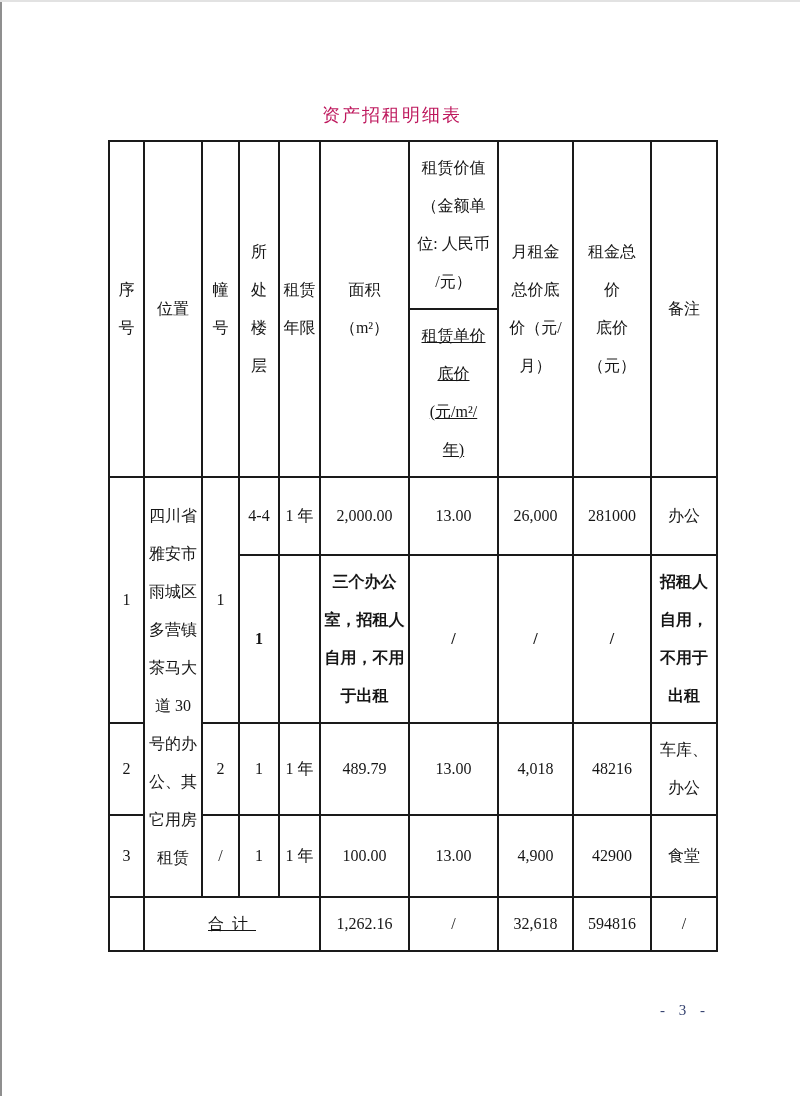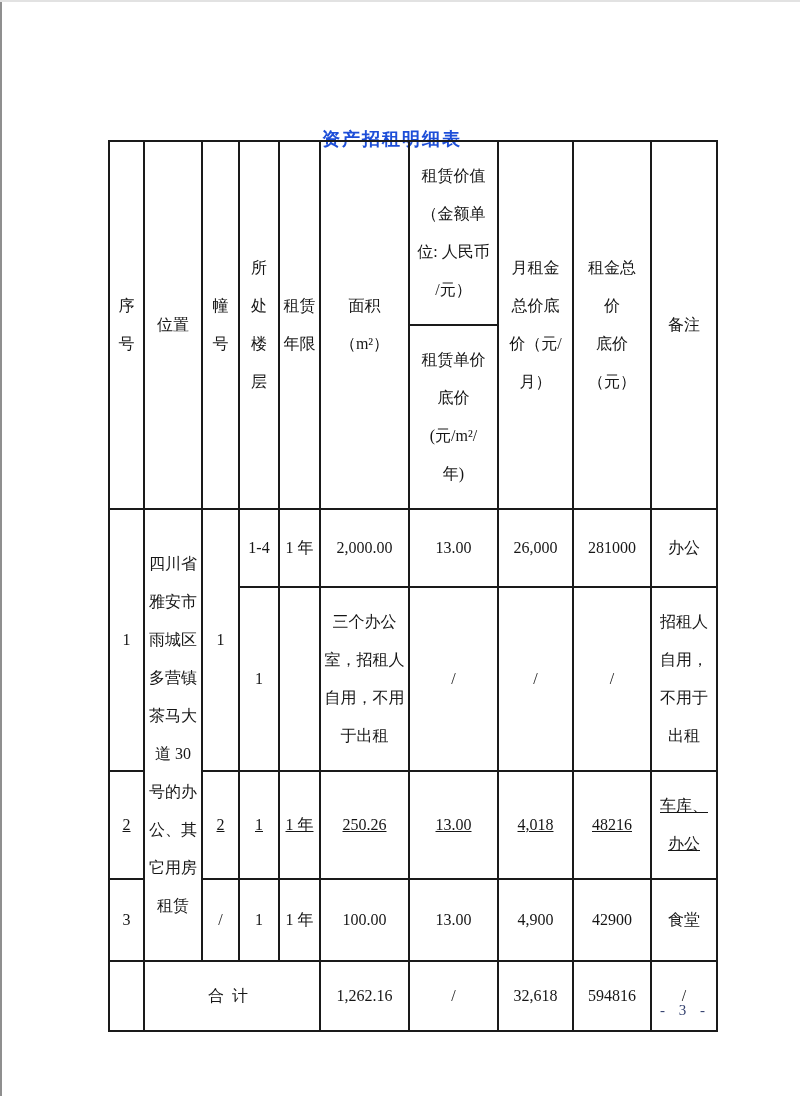--- a/index.html
+++ b/index.html
@@ -1,33 +1,33 @@
 <!DOCTYPE html>
 <html><head>
 <meta charset="utf-8">
 <style>
   * { margin:0; padding:0; box-sizing:border-box; }
   html,body { width:800px; height:1096px; background:#ffffff; overflow:hidden; position:relative;
     font-family:"Liberation Serif","DejaVu Serif",serif; color:#161616; }
   .edge-left { position:absolute; left:0; top:0; width:2px; height:1096px; background:#8f8f8f; }
   .edge-top { position:absolute; left:0; top:0; width:800px; height:2px; background:#e2e2e2; }
   .doc-title { position:absolute; left:0; top:103px; width:784px; text-align:center;
-    font-size:18px; font-weight:bold; letter-spacing:2px; color:#1d4ed8;margin-top:24px; }
+    font-size:18px; font-weight:normal; letter-spacing:2px; color:#be185d; }
   table.sheet { position:absolute; left:108px; top:140px; width:608px;
     border-collapse:collapse; table-layout:fixed; font-size:16px; }
   table.sheet td { border:2px solid #1a1a1a; text-align:center; vertical-align:middle;
-    white-space:pre-line; line-height:38px; padding:15px 1px; overflow:hidden; }
+    white-space:pre-line; line-height:38px; padding:7px 1px; overflow:hidden; }
   tr.h1 td { height:155px; }
-  tr.h2 td { height:160px; }
+  tr.h2 td { height:160px;text-decoration:underline; }
   tr.b1 td { height:78px; }
-  tr.b2 td { height:119px; }
-  tr.b3 td { height:82px;text-decoration:underline; }
+  tr.b2 td { height:119px;font-weight:bold; }
+  tr.b3 td { height:82px; }
   tr.b4 td { height:82px; }
   tr.b5 td { height:40px; }
-  td.summary-label { letter-spacing:8px; }
+  td.summary-label { letter-spacing:8px;text-decoration:underline; }
   .page-number { position:absolute; left:640px; top:1002px; width:90px; text-align:center;
     font-size:15px; color:#33406e; letter-spacing:5px; }
 </style>
 </head>
 <body>
 
 <div class="edge-left"></div>
 <div class="edge-top"></div>
 
 <div class="doc-title">资产招租明细表</div>
@@ -89,21 +89,21 @@
 雅安市
 雨城区
 多营镇
 茶马大
 道 30
 号的办
 公、其
 它用房
 租赁</td>
     <td rowspan="2">1</td>
-    <td>1-4</td>
+    <td>4-4</td>
     <td>1 年</td>
     <td>2,000.00</td>
     <td>13.00</td>
     <td>26,000</td>
     <td>281000</td>
     <td>办公</td>
   </tr>
 
   <tr class="b2">
     <td>1</td>
@@ -119,21 +119,21 @@
 自用，
 不用于
 出租</td>
   </tr>
 
   <tr class="b3">
     <td>2</td>
     <td>2</td>
     <td>1</td>
     <td>1 年</td>
-    <td>250.26</td>
+    <td>489.79</td>
     <td>13.00</td>
     <td>4,018</td>
     <td>48216</td>
     <td>车库、
 办公</td>
   </tr>
 
   <tr class="b4">
     <td>3</td>
     <td>/</td>

